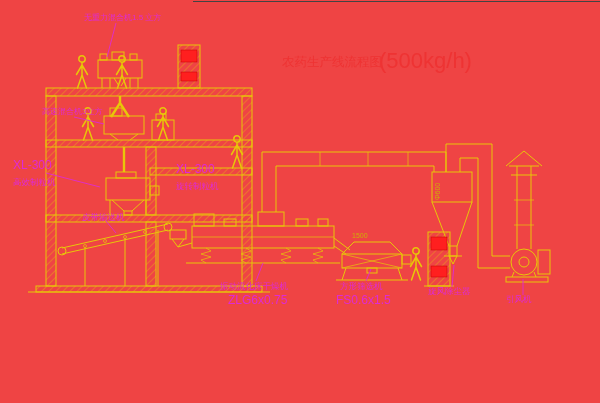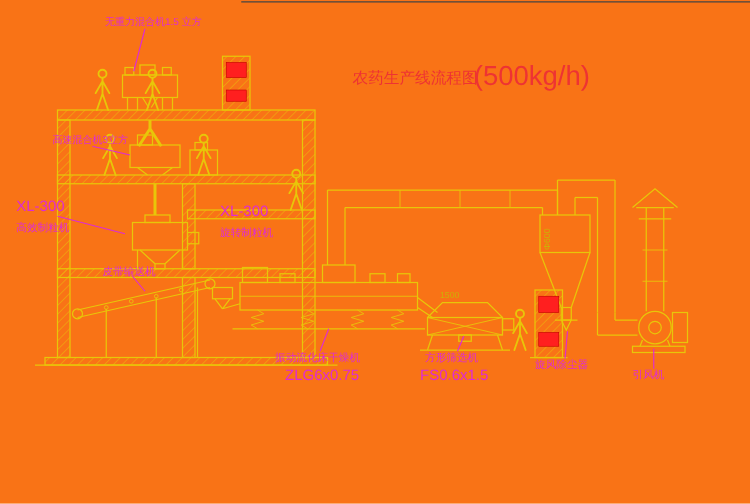--- a/index.html
+++ b/index.html
@@ -1,17 +1,17 @@
 <!DOCTYPE html>
 <html><head>
 <meta charset="utf-8">
 <style>
   html,body { margin:0; padding:0; background:#ffffff; }
   .stage {
-    position:relative; width:600px; height:403px; background:#f97316;
+    position:relative; width:600px; height:403px; background:#ef4444;
     overflow:hidden; font-family:"Liberation Sans", sans-serif;
   }
   svg text { font-family:"Liberation Sans", sans-serif; }
   .cad      { stroke:#e8c609; fill:none; stroke-width:1; }
   .cad-thin { stroke:#e8c609; fill:none; stroke-width:0.7; }
   .cad-fill { stroke:#e8c609; fill:url(#hatch); stroke-width:1; }
   .pipe     { stroke:#e8c609; fill:none; stroke-width:2.4; }
   .red-screen { fill:#ff1f1f; stroke:#c40000; stroke-width:0.5; }
   .leader   { stroke:#de2bd4; stroke-width:0.9; fill:none; }
   .worker-use { stroke:#e8c609; fill:none; stroke-width:1.5; stroke-linecap:round; }

